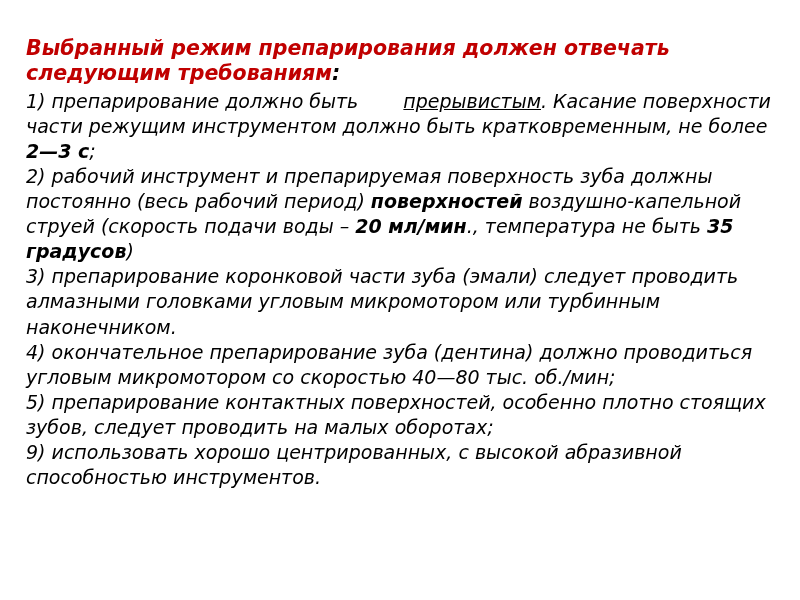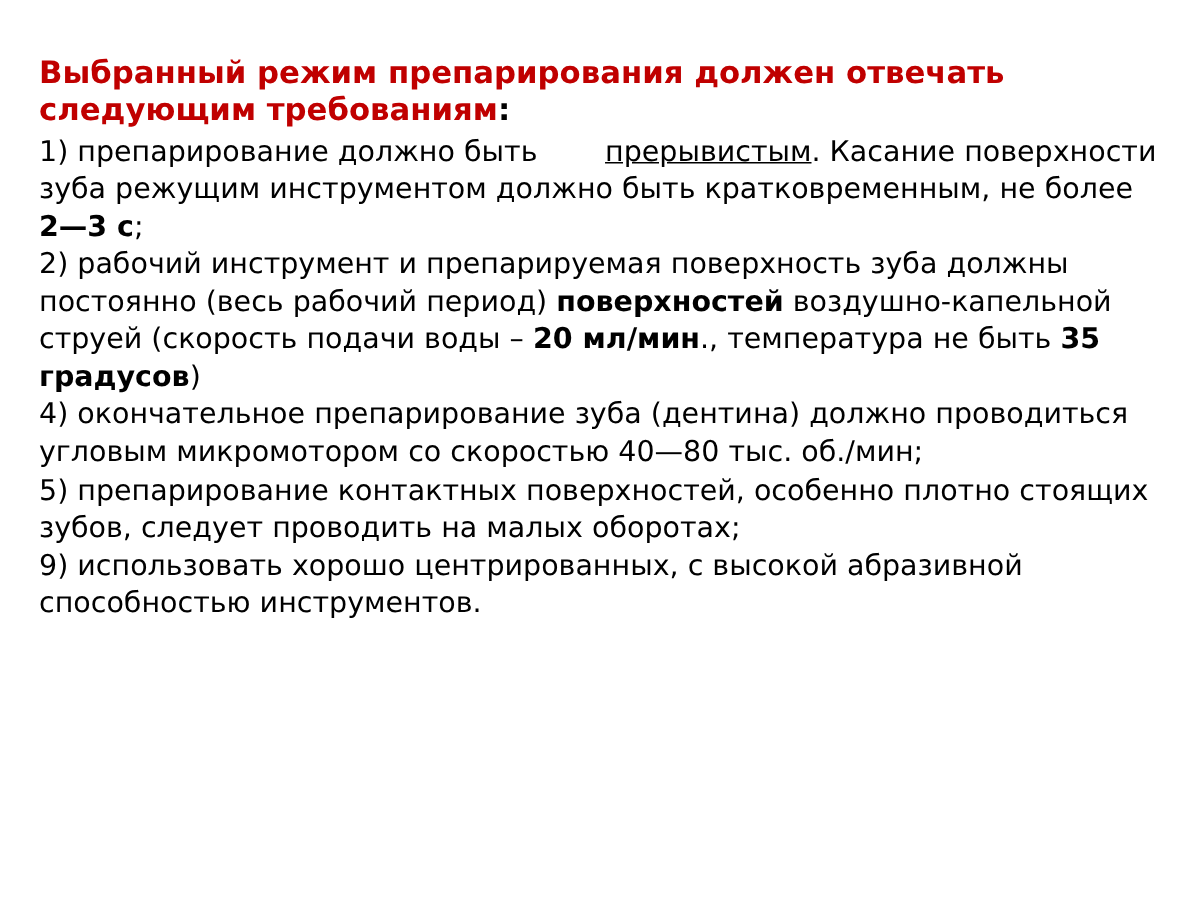--- a/index.html
+++ b/index.html
@@ -12,20 +12,21 @@
     background: #ffffff;
     font-family: "DejaVu Sans", sans-serif;
     overflow: hidden;
   }
   .slide {
     position: relative;
     width: 800px;
     height: 600px;
     box-sizing: border-box;
     padding: 36px 28px 0 26px;
+    font-style: italic;
   }
   .heading {
     color: #c00000;
     font-weight: bold;
     font-size: 20.5px;
     line-height: 1.24;
     margin: 0 0 2px 0;
   }
   .heading .tail {
     color: #000000;
@@ -57,20 +58,21 @@
 </head>
 <body>
 
 <div class="slide">
 
   <h1 class="heading">
     <span>Выбранный режим препарирования должен отвечать следующим требованиям</span><span class="tail">:</span>
   </h1>
 
   <ul class="body-list">
-      <li class="indent"><span> 1) препарирование должно быть </span><span class="u">прерывистым</span><span>. Касание поверхности зуба режущим инструментом должно быть кратковременным, не более </span><span class="b">2—3 с</span><span>;</span></li>
+      <li class="indent"><span> 1) препарирование должно быть </span><span class="u">прерывистым</span><span>. Касание поверхности части режущим инструментом должно быть кратковременным, не более </span><span class="b">2—3 с</span><span>;</span></li>
       <li class="indent"><span> 2) рабочий инструмент и препарируемая поверхность зуба должны постоянно (весь рабочий период) </span><span class="b">поверхностей</span><span> воздушно-капельной струей (скорость подачи воды – </span><span class="b">20 мл/мин</span><span>., температура  не быть </span><span class="b">35 градусов</span><span>)</span></li>
+      <li class="indent"><span> 3) препарирование коронковой части зуба (эмали) следует проводить алмазными головками угловым микромотором или турбинным наконечником.</span></li>
       <li><span>4) окончательное препарирование зуба (дентина) должно проводиться угловым микромотором со скоростью 40—80 тыс. об./мин;</span></li>
       <li class="indent"><span> 5) препарирование контактных поверхностей, особенно плотно стоящих зубов, следует проводить на малых оборотах;</span></li>
       <li class="indent"><span> 9) использовать хорошо центрированных, с высокой абразивной способностью инструментов.</span></li>
     </ul>
 
 </div>
 
 </body></html>

